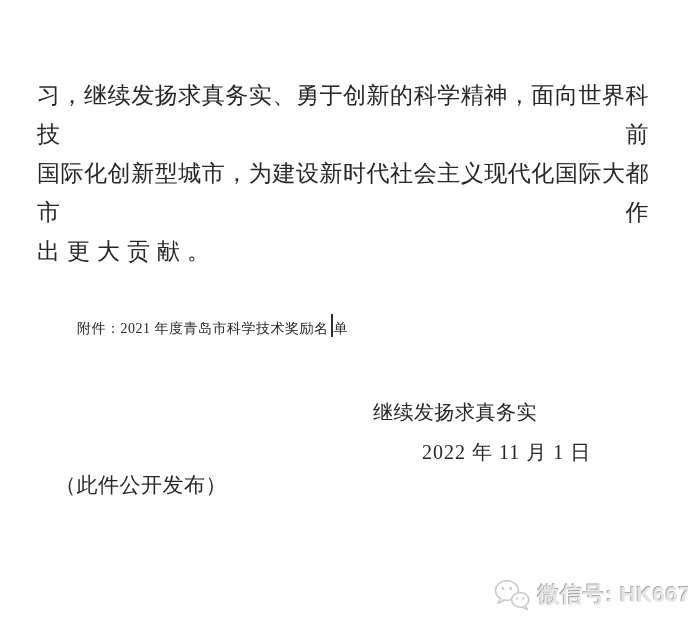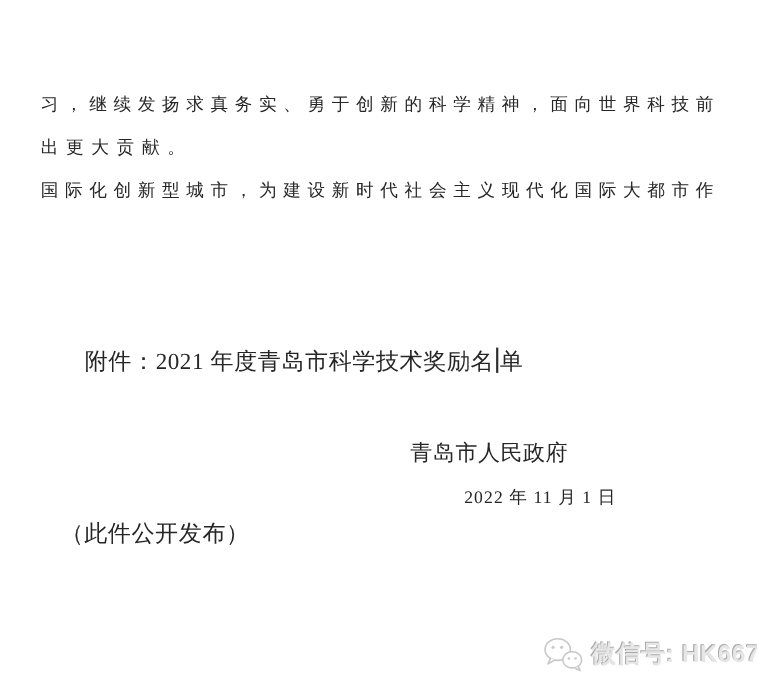--- a/index.html
+++ b/index.html
@@ -15,37 +15,37 @@
     overflow: hidden;
     font-family: "Liberation Serif", "DejaVu Serif", serif;
     color: #262626;
   }
   
   .body-text {
     position: absolute;
     left: 37px;
     top: 76px;
     width: 612px;
-    font-size: 16px;
+    font-size: 23px;
     line-height: 39px;
     letter-spacing: 0.5px;
   }
   .body-text .line.just {
     text-align: justify;
     text-align-last: justify;
   }
   .body-text .line.last {
     letter-spacing: 7px;
   }
   
   .attachment {
     position: absolute;
     left: 77px;
     top: 309px;
-    font-size: 21px;
+    font-size: 14px;
     line-height: 39px;
     letter-spacing: 0.5px;
     white-space: nowrap;
   }
   .caret {
     display: inline-block;
     width: 2px;
     height: 23px;
     background: #2e2e2e;
     vertical-align: -4px;
@@ -58,21 +58,21 @@
     top: 393px;
     font-size: 20px;
     line-height: 39px;
     letter-spacing: 0.5px;
     white-space: nowrap;
   }
   .doc-date {
     position: absolute;
     left: 422px;
     top: 433px;
-    font-size: 16px;
+    font-size: 20px;
     line-height: 39px;
     letter-spacing: 1px;
     white-space: nowrap;
   }
   .release-note {
     position: absolute;
     left: 55px;
     top: 466px;
     font-size: 21px;
     line-height: 39px;
@@ -102,29 +102,29 @@
     display: block;
   }
 </style>
 </head>
 <body>
 
 <div class="page">
 
   <div class="body-text">
     <div class="line just">习，继续发扬求真务实、勇于创新的科学精神，面向世界科技前</div>
+    <div class="line just">国际化创新型城市，为建设新时代社会主义现代化国际大都市作</div>
     <div class="line last">出更大贡献。</div>
-    <div class="line just">国际化创新型城市，为建设新时代社会主义现代化国际大都市作</div>
   </div>
 
   <div class="attachment">
     <span>附件：2021 年度青岛市科学技术奖励名</span><span class="caret"></span><span>单</span>
   </div>
 
-  <div class="signer">青岛市人民政府</div>
+  <div class="signer">继续发扬求真务实</div>
 
   <div class="doc-date">2022 年 11 月 1 日</div>
 
   <div class="release-note">（此件公开发布）</div>
 
   <div class="watermark">
     <span>
       <svg width="38" height="34" viewBox="0 0 38 34" xmlns="http://www.w3.org/2000/svg">
 
         <ellipse cx="14" cy="12.5" rx="11.5" ry="9.8" fill="#ffffff" stroke="#c9c9c9" stroke-width="1.5"></ellipse>

